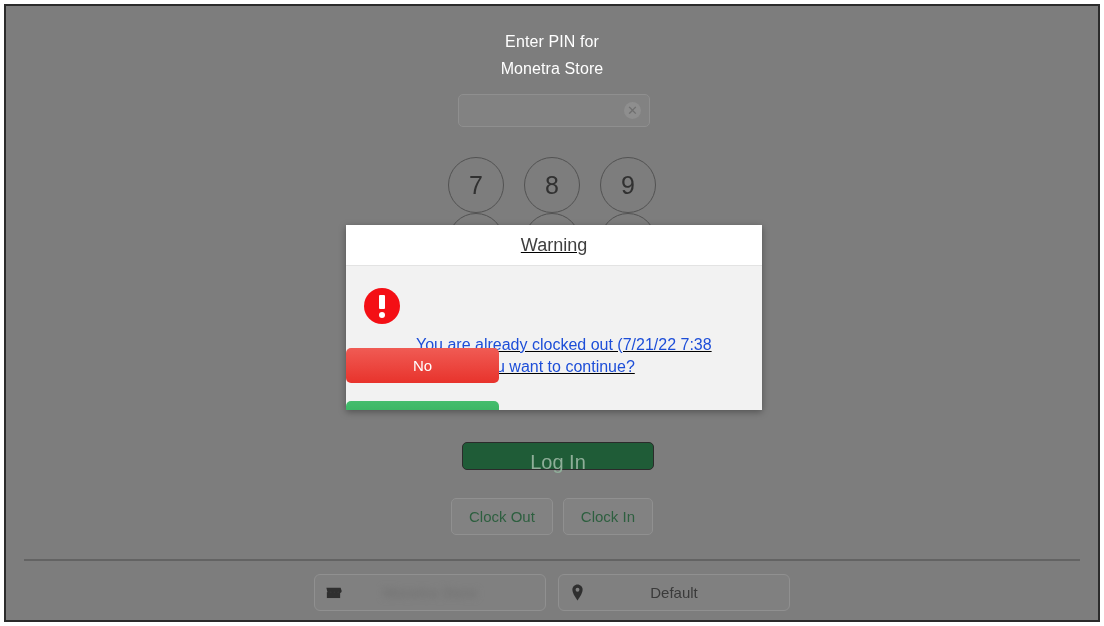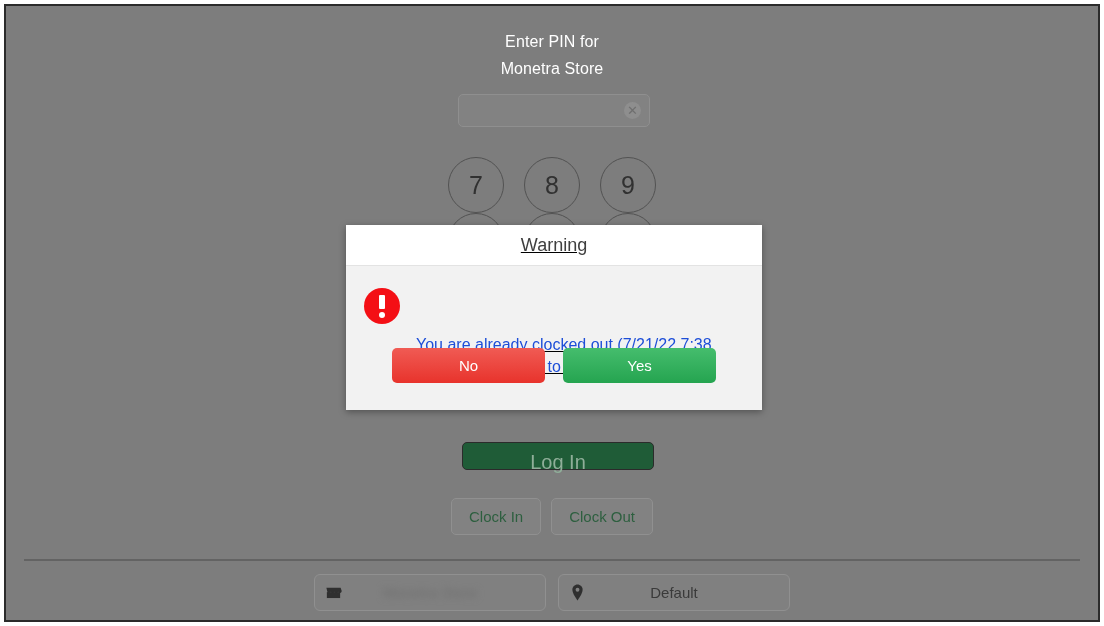--- a/index.html
+++ b/index.html
@@ -272,20 +272,21 @@
     margin-top: 48px;
   }
   #dialog-buttons {
     position: absolute;
     left: 0;
     right: 0;
     top: 123px;
     display: flex;
     justify-content: center;
     gap: 18px;
+    flex-direction: column;
   }
   .dialog-btn {
     width: 153px;
     height: 35px;
     border: none;
     border-radius: 5px;
     color: #ffffff;
     font-family: "Liberation Sans", sans-serif;
     font-size: 15px;
     text-align: center;
@@ -330,22 +331,22 @@
       <div class="key">2</div>
       <div class="key">3</div>
     </div>
     <div class="keypad-row" id="keypad-row-0">
       <div class="key">0</div>
     </div>
 
     <div id="login-button">Log In</div>
 
     <div id="clock-buttons">
+      <div class="clock-btn">Clock Out</div>
       <div class="clock-btn">Clock In</div>
-      <div class="clock-btn">Clock Out</div>
     </div>
 
     <div id="bottom-divider"></div>
 
     <div id="bottom-bar">
 
 
       <div class="bottom-btn">
         <span class="btn-icon">
           <svg width="19" height="19" viewBox="0 0 24 24" fill="#2f2f2f">

